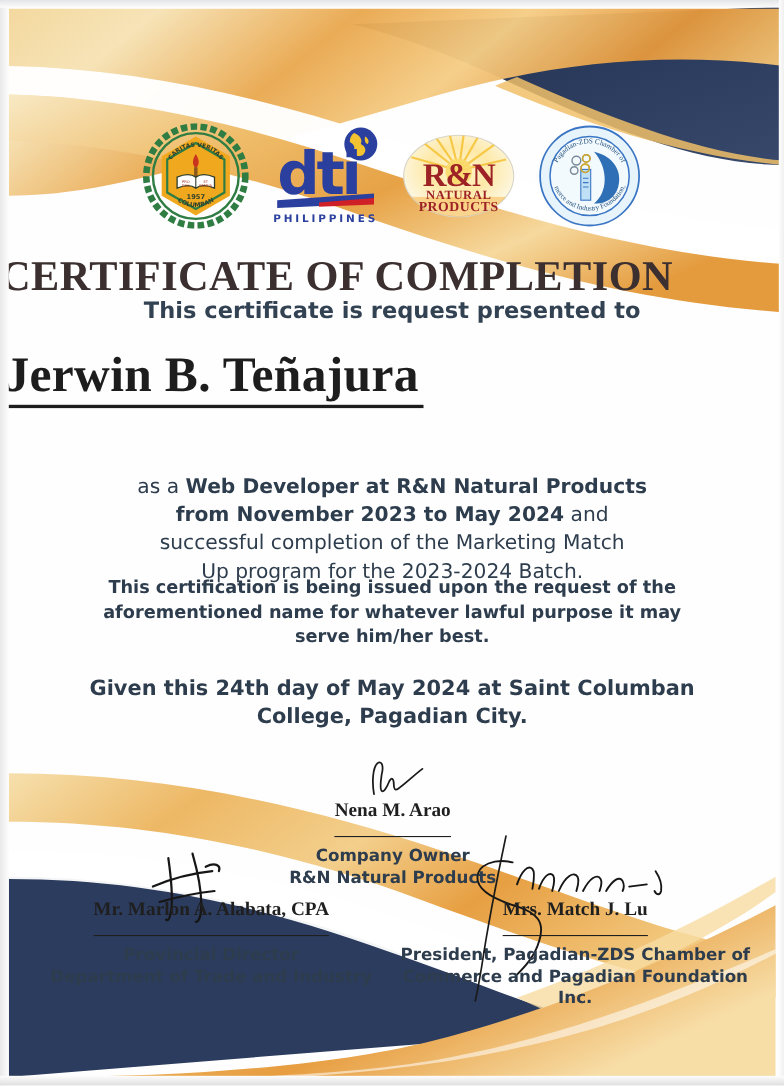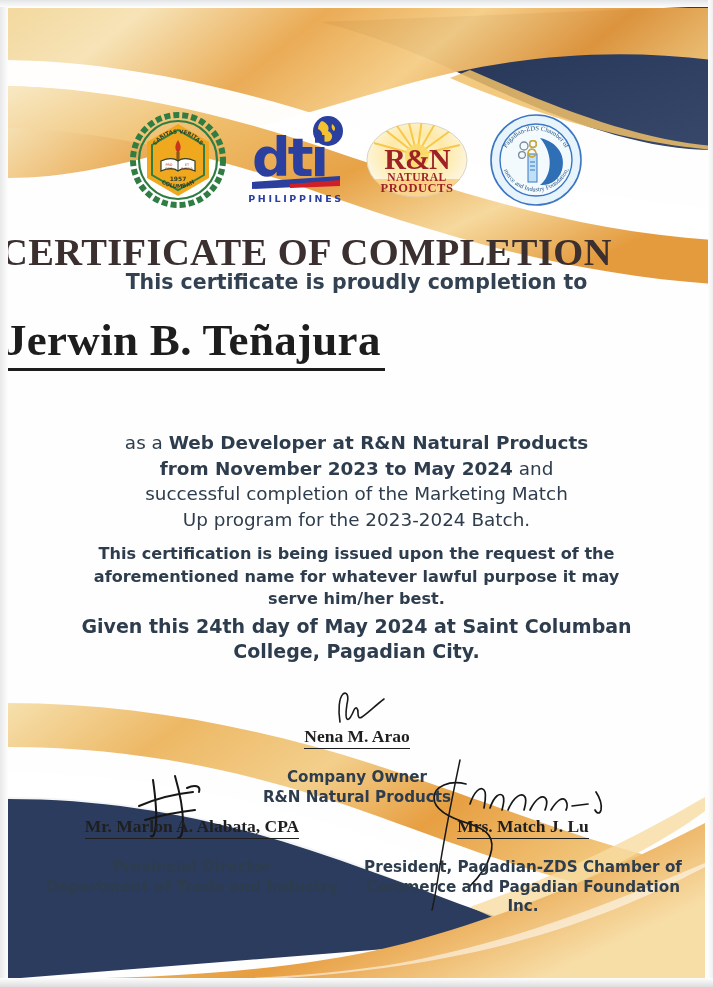--- a/index.html
+++ b/index.html
@@ -137,21 +137,21 @@
   }
   .para-main {
     top: 405px;
     font-size: 18.4px;
     line-height: 25.4px;
     font-weight: normal;
   }
   .para-main b { font-weight: bold; }
 
   .para-request {
-    top: 543px;
+    top: 523px;
     font-size: 16.1px;
     line-height: 22.6px;
     font-weight: bold;
   }
 
   .para-given {
     top: 614px;
     font-size: 19px;
     line-height: 24.5px;
     font-weight: bold;
@@ -187,31 +187,31 @@
   }
   .sig-mark svg { position: absolute; left: 0; top: 0; overflow: visible; }
 
   .sig-name {
     font-family: "Liberation Serif", serif;
     font-weight: bold;
     font-size: 17.5px;
     color: #1f1f1f;
     display: inline-block;
     border-bottom: 1.8px solid #1f1f1f;
-    padding-bottom: 1px;
+    padding-bottom: 13px;
     position: relative;
     z-index: 3;
   }
   .sig-role {
     font-family: "DejaVu Sans", sans-serif;
     font-weight: bold;
     font-size: 15.2px;
     line-height: 19.5px;
     color: #2e3d4d;
-    margin-top: 19px;
+    margin-top: 8px;
     position: relative;
     z-index: 3;
   }
   .sig-ink { position: absolute; z-index: 6; pointer-events: none; }
 </style>
 </head>
 <body>
 
 <div class="certificate">
 
@@ -412,21 +412,21 @@
             <text font-family="'Liberation Serif',serif" font-size="6.4" fill="#24527f">
               <textPath href="#chBot" startOffset="50%" text-anchor="middle">Commerce and Industry Foundation, Inc.</textPath>
             </text>
           </g>
         </svg>
       </div>
     </div>
 
     <div class="title">CERTIFICATE OF COMPLETION</div>
 
-    <div class="subtitle">This certificate is proudly completion to</div>
+    <div class="subtitle">This certificate is request presented to</div>
 
     <div class="recipient-wrap">
       <span class="recipient">Jerwin B. Teñajura</span>
     </div>
 
     <div class="body-block para-main">
       <br>
       <span>as a </span><b>Web Developer at R&amp;N Natural Products</b><br>
       <b>from November 2023 to May 2024</b><span>  and</span><br>
       <span>successful completion of the Marketing Match</span><br>

